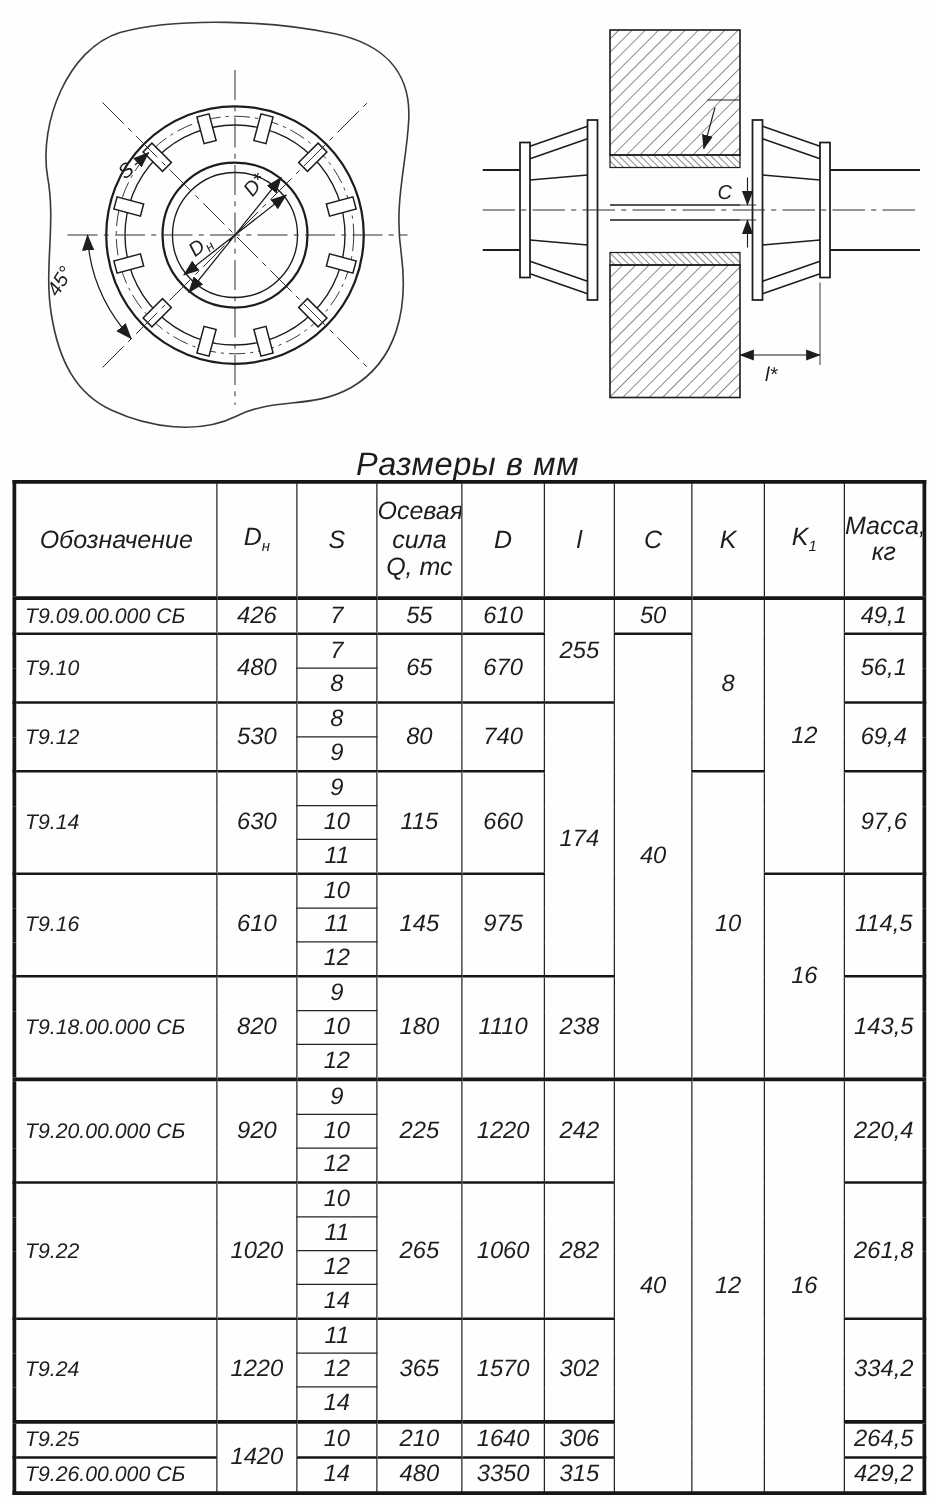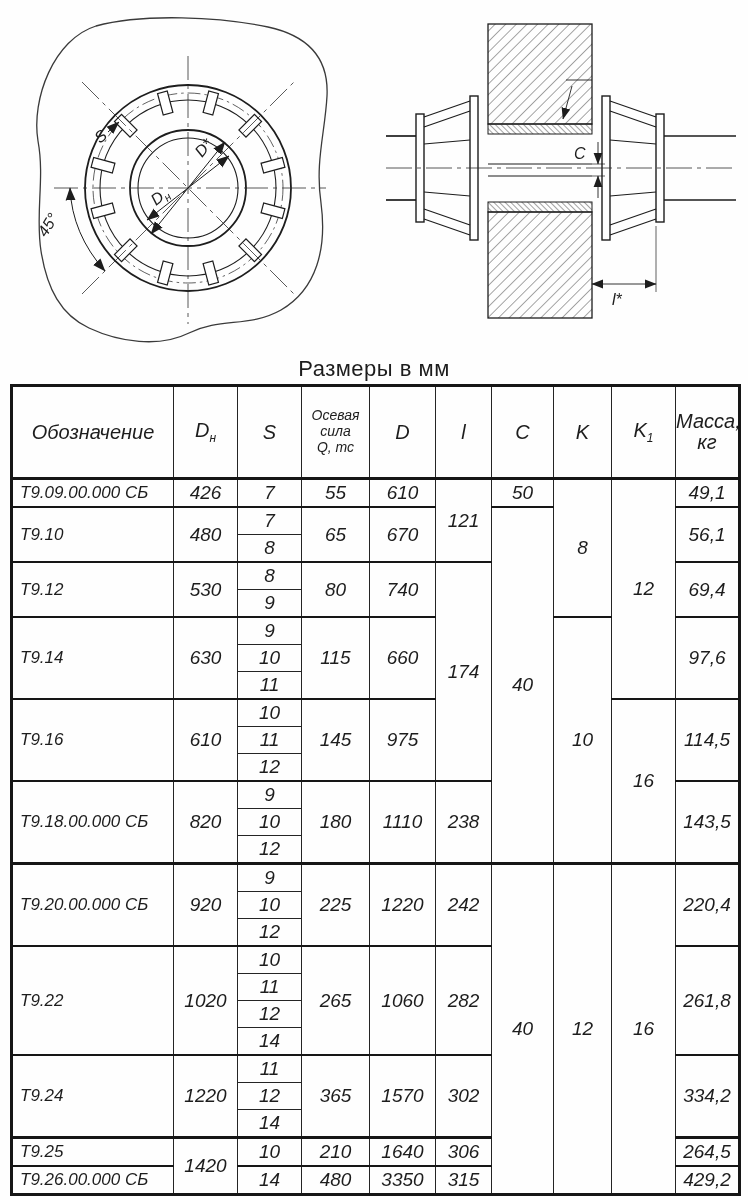--- a/index.html
+++ b/index.html
@@ -1,28 +1,28 @@
 <!DOCTYPE html>
 <html><head>
 <meta charset="utf-8">
 <style>
   html,body{margin:0;padding:0}
   body{width:748px;height:1200px;background:#f4f4f2;font-family:"Liberation Sans",sans-serif;position:relative;overflow:hidden;color:#1d1d1d}
   .page{position:absolute;inset:0;background:#fefefe}
   .drw{position:absolute}
   svg text{font-family:"Liberation Sans",sans-serif;font-style:italic;font-size:16px}
-  .title{position:absolute;top:356px;left:10px;width:728px;text-align:center;font-size:22px;letter-spacing:.5px}
+  .title{position:absolute;top:356px;left:10px;width:728px;text-align:center;font-style:italic;font-size:26px;letter-spacing:.5px}
   table.dims{position:absolute;top:384px;left:10px;width:728px;border-collapse:collapse;table-layout:fixed;border:3px solid #161616}
   .dims th,.dims td{border:1.5px solid #242424;font-style:italic;font-weight:normal;text-align:center;vertical-align:middle;padding:0;font-size:19px;line-height:1.05;overflow:hidden}
   .dims thead th{height:90px;border-bottom:3px solid #161616;font-size:20px}
   .dims tbody td{height:26px}
   .dims td.dg{text-align:left;padding-left:7px;font-size:17px}
   .dims tr.g>td{border-top:2.2px solid #161616}
   .dims tr.g2>td{border-top:3px solid #161616}
-  .hq{font-size:14px;line-height:1.12}
+  .hq{font-size:20px;line-height:1.12}
   sub.sb{font-size:12px;font-style:italic}
 </style>
 </head>
 <body>
 
 <div class="page">
 
   <svg class="drw" style="left:16px;top:10px" width="334" height="344" viewBox="0 0 334 344">
     <defs>
       <marker id="arwA" viewBox="0 0 10 10" refX="9.5" refY="5" markerWidth="13" markerHeight="13" orient="auto-start-reverse">
@@ -171,21 +171,21 @@
       </tr>
     </thead>
     <tbody>
 
       <tr>
         <td class="dg">Т9.09.00.000 СБ</td>
         <td>426</td>
         <td>7</td>
         <td>55</td>
         <td>610</td>
-        <td rowspan="3">121</td>
+        <td rowspan="3">255</td>
         <td>50</td>
         <td rowspan="5">8</td>
         <td rowspan="8">12</td>
         <td>49,1</td>
       </tr>
 
       <tr class="g">
         <td class="dg" rowspan="2">Т9.10</td>
         <td rowspan="2">480</td>
         <td>7</td>

